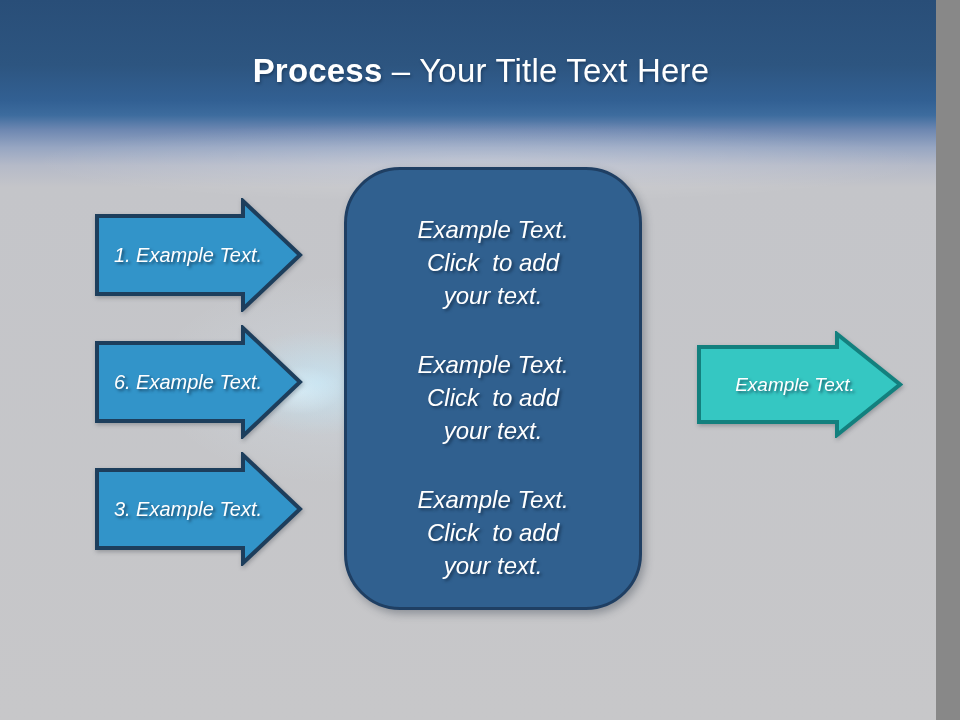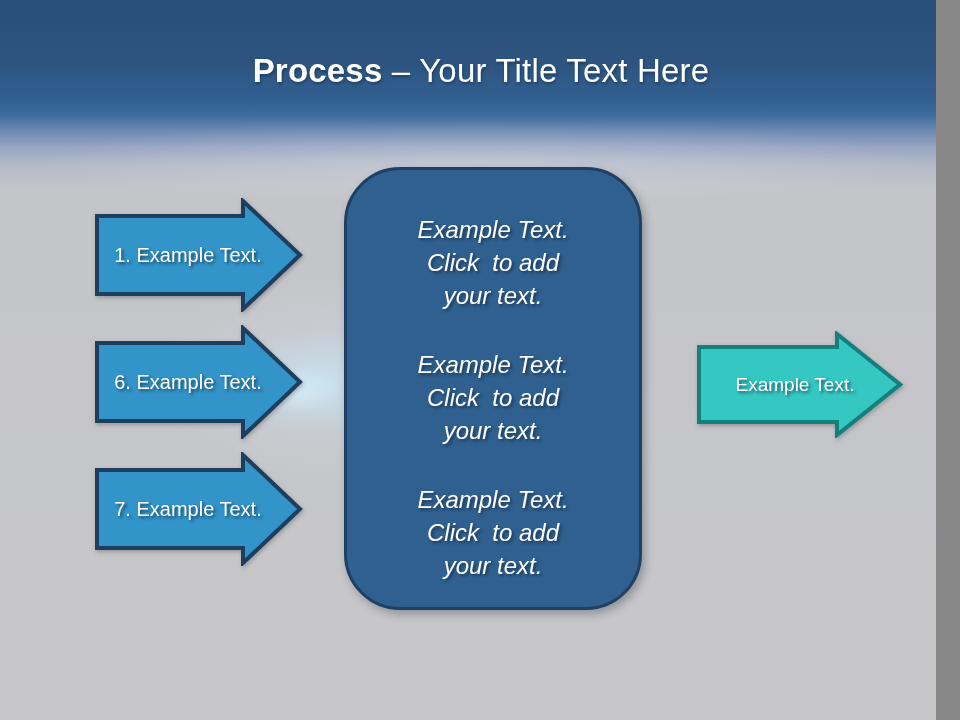--- a/index.html
+++ b/index.html
@@ -40,20 +40,21 @@
     text-align:center;
     color:#ffffff;
     font-size:33px;
     font-weight:400;
     letter-spacing:0.2px;
     text-shadow:1px 2px 3px rgba(10,30,55,0.45);
   }
   .title .title-bold{font-weight:700;}
   .arrow{
     position:absolute;
+    font-style:italic;
   }
   .arrow svg{
     display:block;
     filter:drop-shadow(1px 2px 2px rgba(20,30,40,0.28));
   }
   .arrow-label{
     position:absolute;inset:0;
     display:flex;align-items:center;justify-content:center;
     color:#ffffff;
     text-shadow:2px 2px 3px rgba(12,35,58,0.65);
@@ -108,21 +109,21 @@
     <svg width="208" height="114" viewBox="0 0 208 114">
       <polygon points="2,18 148,18 148,3 205,57 148,111 148,96 2,96" fill="#3294c9" stroke="#1d3e5c" stroke-width="4" stroke-linejoin="miter"></polygon>
     </svg>
     <div class="arrow-label">6. Example Text.</div>
   </div>
 
   <div class="arrow arrow-left" style="top:452px">
     <svg width="208" height="114" viewBox="0 0 208 114">
       <polygon points="2,18 148,18 148,3 205,57 148,111 148,96 2,96" fill="#3294c9" stroke="#1d3e5c" stroke-width="4" stroke-linejoin="miter"></polygon>
     </svg>
-    <div class="arrow-label">7. Example Text.</div>
+    <div class="arrow-label">3. Example Text.</div>
   </div>
 
   <div class="center-panel">
     <p class="panel-par">Example Text.
 Click  to add
 your text.</p>
     <p class="panel-par">Example Text.
 Click  to add
 your text.</p>
     <p class="panel-par">Example Text.

